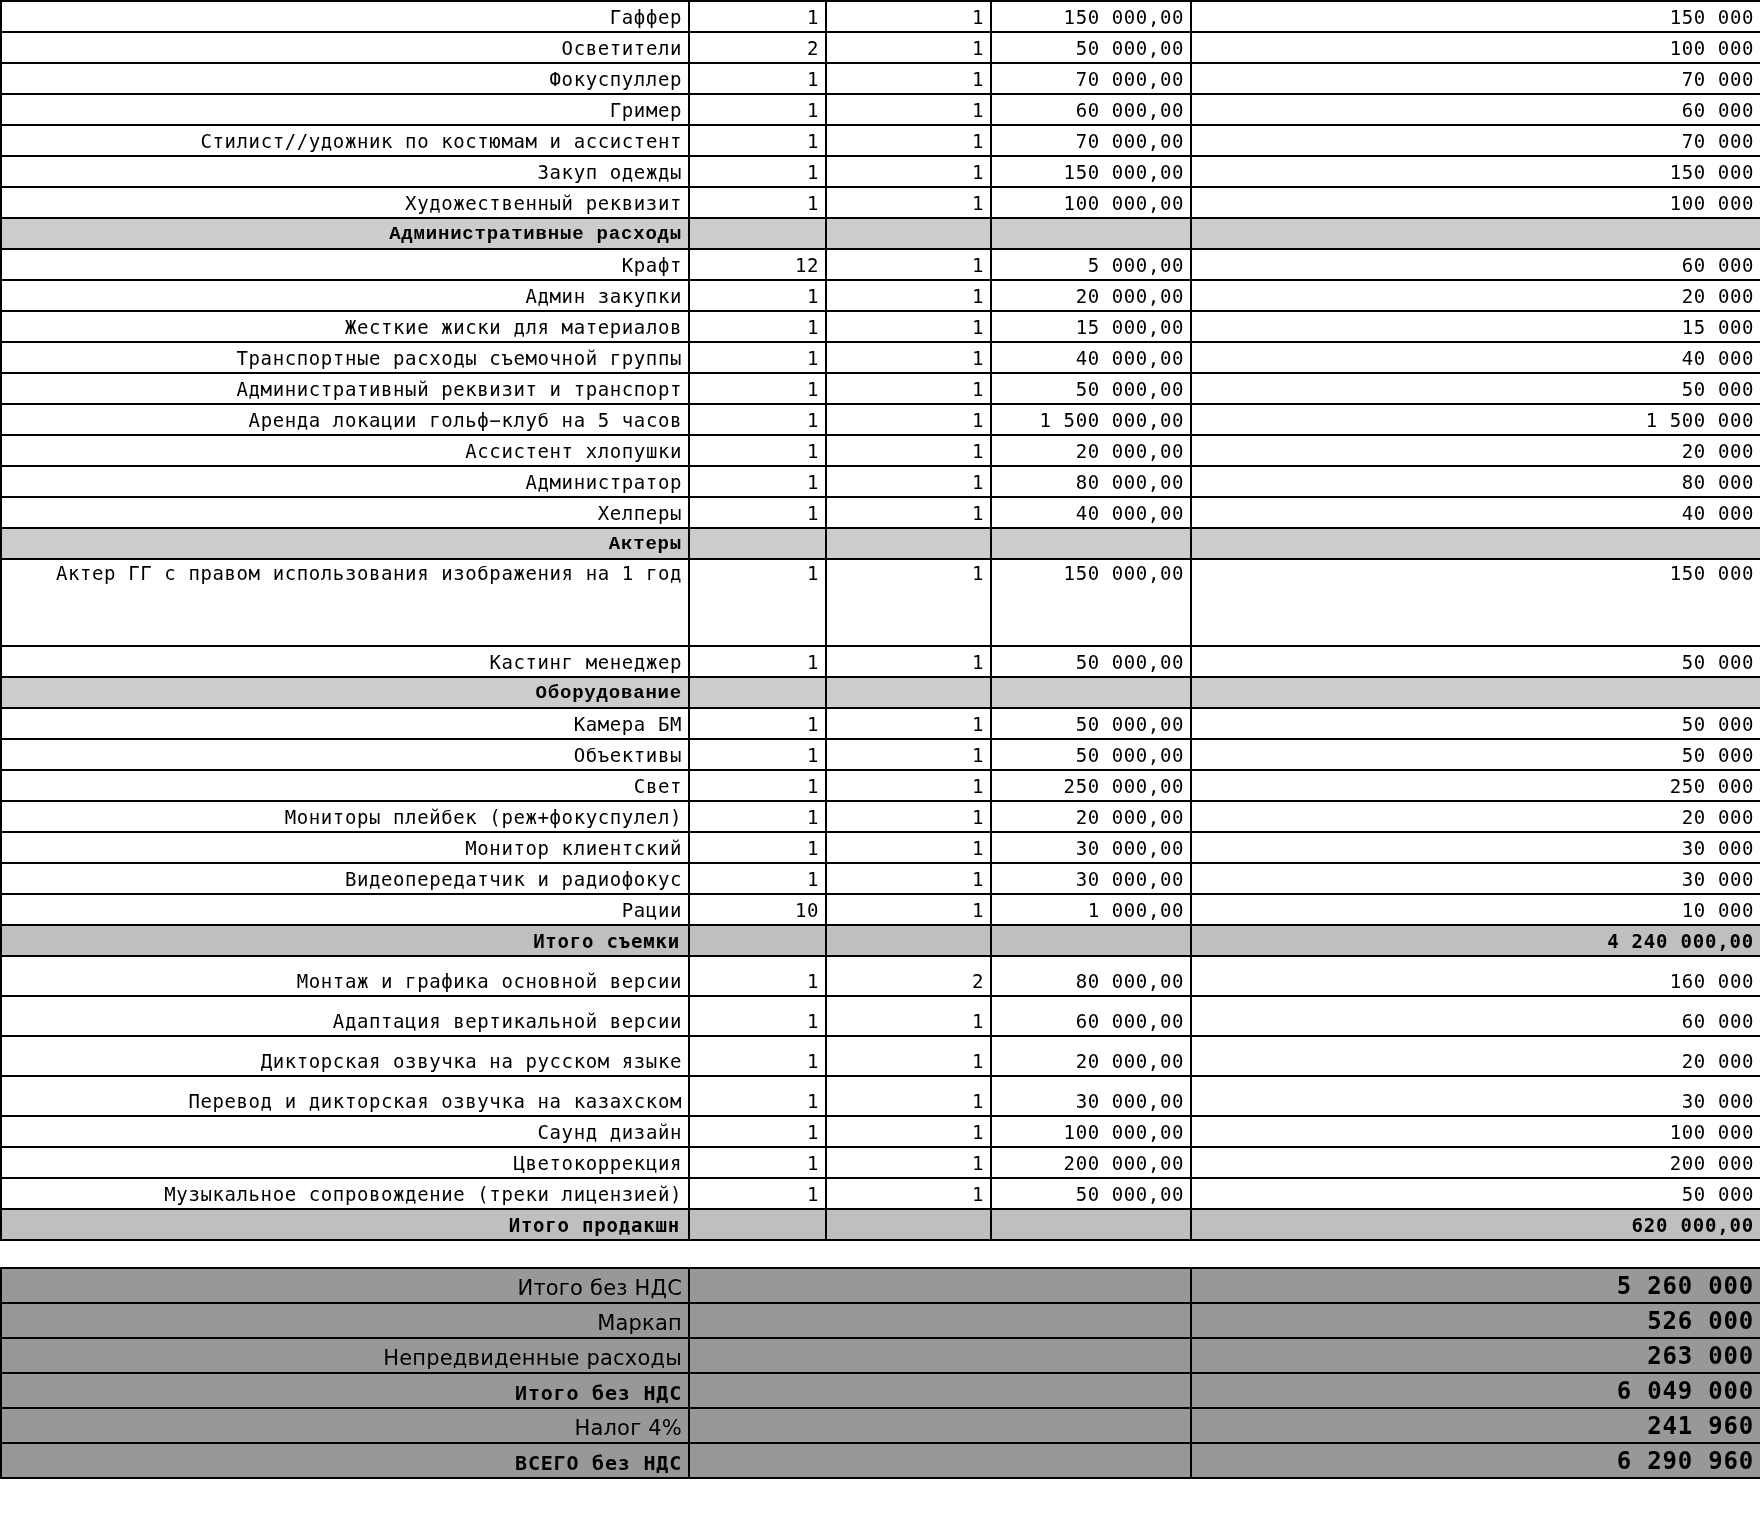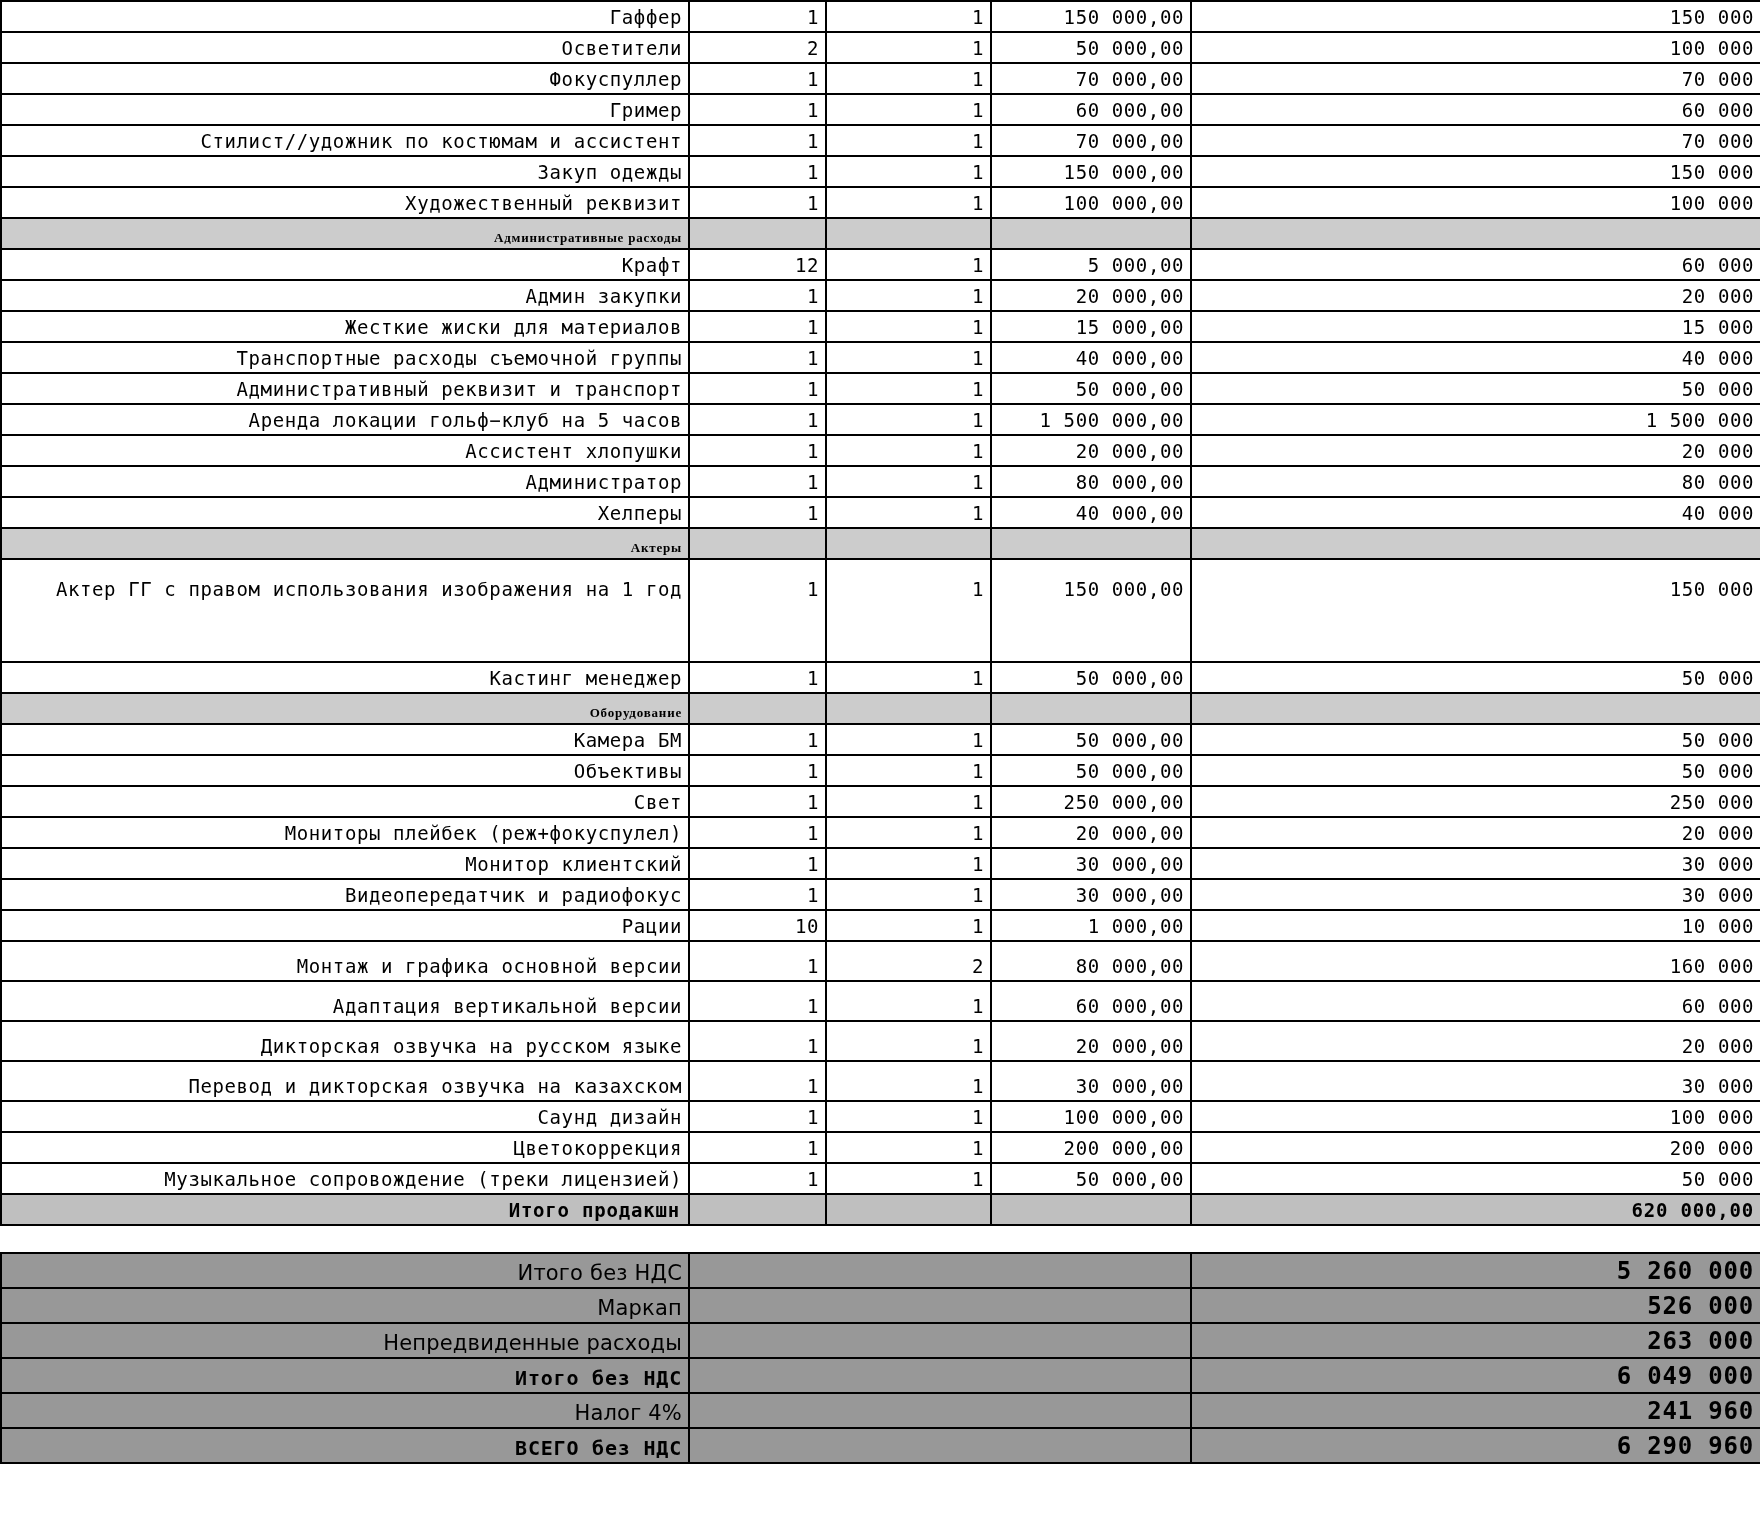--- a/index.html
+++ b/index.html
@@ -25,24 +25,24 @@
     white-space:nowrap;
     overflow:hidden;
     color:#000;
   }
   td.name{text-align:right;letter-spacing:0.6px;}
   td.num{text-align:right;letter-spacing:0.6px;}
 
   
   tr.item td{background:#fff;}
   tr.tall td{height:33px;margin-left:47px;}
-  tr.vtall td{height:78px;vertical-align:top;padding-top:20px;white-space:normal;}
+  tr.vtall td{height:78px;vertical-align:top;padding-top:4px;white-space:normal;}
 
   tr.section td{background:#cccccc;font-weight:bold;letter-spacing:0.8px;}
-  tr.section td.name{font-family:Liberation Serif, serif;font-size:13px;margin-left:30px;}
+  tr.section td.name{font-family:Liberation Mono, monospace;font-size:19px;margin-left:30px;}
 
   tr.subtotal td{background:#bfbfbf;font-weight:bold;letter-spacing:0.8px;}
   tr.subtotal td.label{text-align:right;padding-right:8px;}
 
   
   .spacer{height:26px;background:#fff;}
 
   
   table.summary{margin-top:0;}
   table.summary td{background:#989898;height:28px;}
@@ -260,20 +260,27 @@
         <td class="num">30 000,00</td>
         <td class="num">30 000</td>
       </tr>
       <tr class="item">
         <td class="name">Рации</td>
         <td class="num">10</td>
         <td class="num">1</td>
         <td class="num">1 000,00</td>
         <td class="num">10 000</td>
       </tr>
+      <tr class="subtotal">
+        <td class="name label">Итого съемки</td>
+        <td class="num"></td>
+        <td class="num"></td>
+        <td class="num"></td>
+        <td class="num">4 240 000,00</td>
+      </tr>
       <tr class="item tall">
         <td class="name">Монтаж и графика основной версии</td>
         <td class="num">1</td>
         <td class="num">2</td>
         <td class="num">80 000,00</td>
         <td class="num">160 000</td>
       </tr>
       <tr class="item tall">
         <td class="name">Адаптация вертикальной версии</td>
         <td class="num">1</td>

